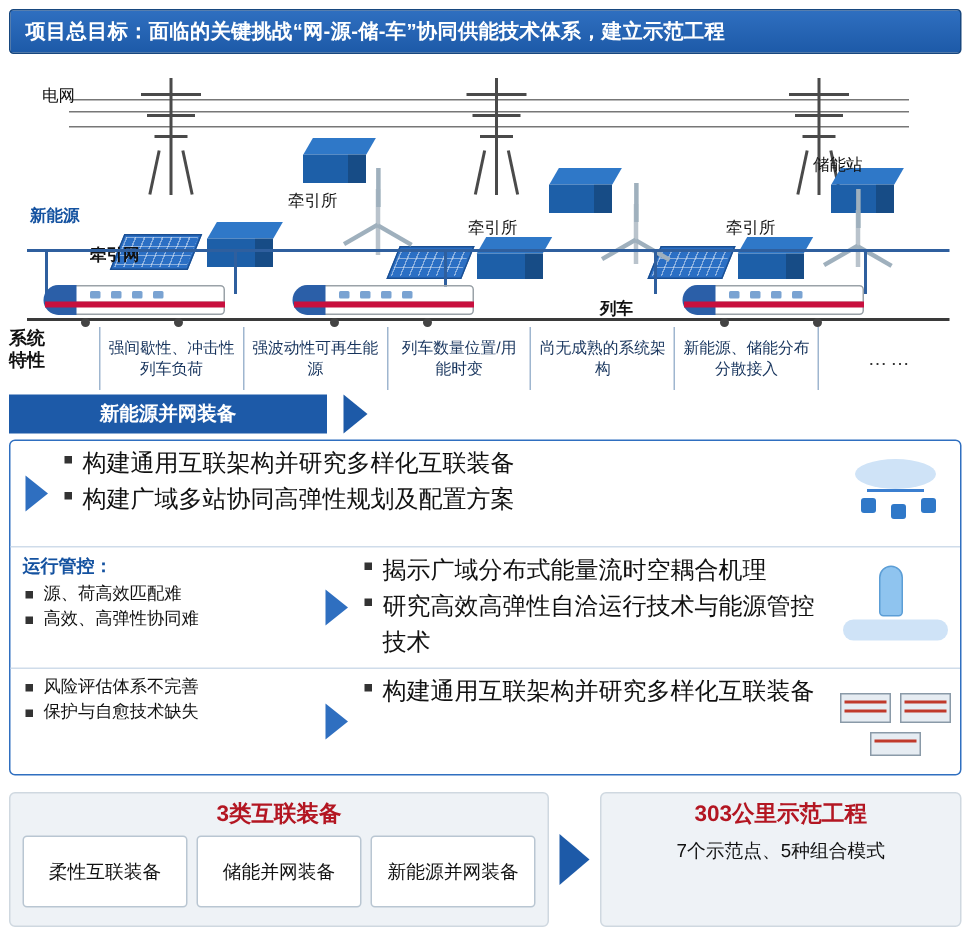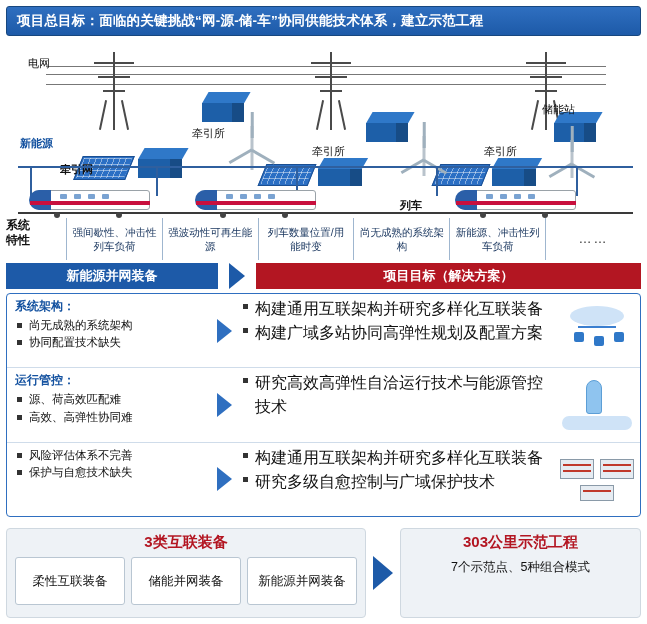--- a/index.html
+++ b/index.html
@@ -322,43 +322,35 @@
   <div class="feature-row">
     <div class="feature-title">
       <span>系统</span>
       <span>特性</span>
     </div>
     <div class="feature-cells">
       <div class="feature-cell">强间歇性、冲击性列车负荷</div>
       <div class="feature-cell">强波动性可再生能源</div>
       <div class="feature-cell">列车数量位置/用能时变</div>
       <div class="feature-cell">尚无成熟的系统架构</div>
-      <div class="feature-cell">新能源、冲击性列车负荷</div>
+      <div class="feature-cell">新能源、储能分布分散接入</div>
       <div class="feature-cell">……</div>
     </div>
   </div>
 
   <div class="banner">
     <div class="left">新能源并网装备</div>
     <div class="arrow">
         <div class="chev"></div>
       </div>
-    <div class="right">项目目标（解决方案）</div>
   </div>
 
   <div class="matrix">
 
     <div class="mrow">
-      <div class="mleft">
-        <div class="head">系统架构：</div>
-        <ul class="bullets">
-          <li>尚无成熟的系统架构</li>
-          <li>协同配置技术缺失</li>
-        </ul>
-      </div>
       <div class="marrow">
           <div class="chev"></div>
         </div>
       <div class="mmid">
         <ul class="bullets">
           <li>构建通用互联架构并研究多样化互联装备</li>
           <li>构建广域多站协同高弹性规划及配置方案</li>
         </ul>
       </div>
       <div class="mright">
@@ -378,20 +370,21 @@
         <ul class="bullets">
           <li>源、荷高效匹配难</li>
           <li>高效、高弹性协同难</li>
         </ul>
       </div>
       <div class="marrow">
           <div class="chev"></div>
         </div>
       <div class="mmid">
         <ul class="bullets">
+          <li>揭示广域分布式能量流时空耦合机理</li>
           <li>研究高效高弹性自洽运行技术与能源管控技术</li>
         </ul>
       </div>
       <div class="mright">
         <div class="ill">
           <div class="tank"></div>
           <div class="cloud" style="left:6px; top:40px; width:70px; height:14px; border-radius:7px;"></div>
         </div>
       </div>
     </div>
@@ -402,21 +395,20 @@
           <li>风险评估体系不完善</li>
           <li>保护与自愈技术缺失</li>
         </ul>
       </div>
       <div class="marrow">
           <div class="chev"></div>
         </div>
       <div class="mmid">
         <ul class="bullets">
           <li>构建通用互联架构并研究多样化互联装备</li>
-          <li>研究多级自愈控制与广域保护技术</li>
         </ul>
       </div>
       <div class="mright">
         <div class="ill">
           <div class="srv" style="left:4px; top:8px; width:34px; height:20px;">
               <div class="bar" style="top:4px;"></div>
               <div class="bar" style="top:10px;"></div>
             </div>
           <div class="srv" style="left:44px; top:8px; width:34px; height:20px;">
               <div class="bar" style="top:4px;"></div>

